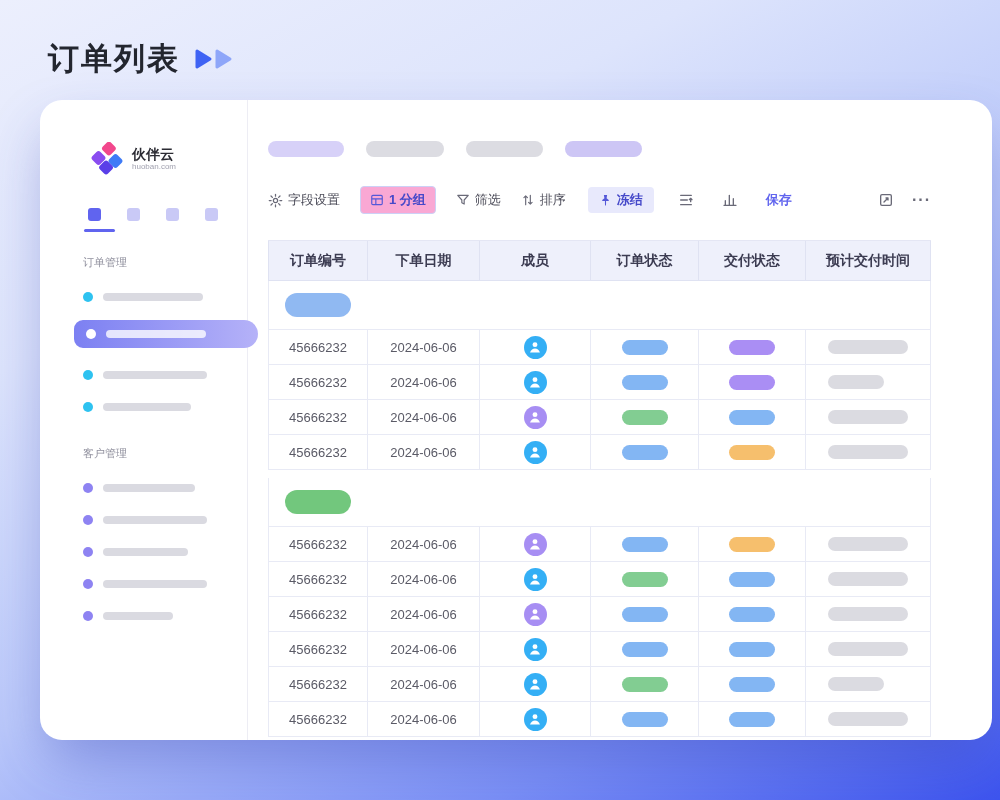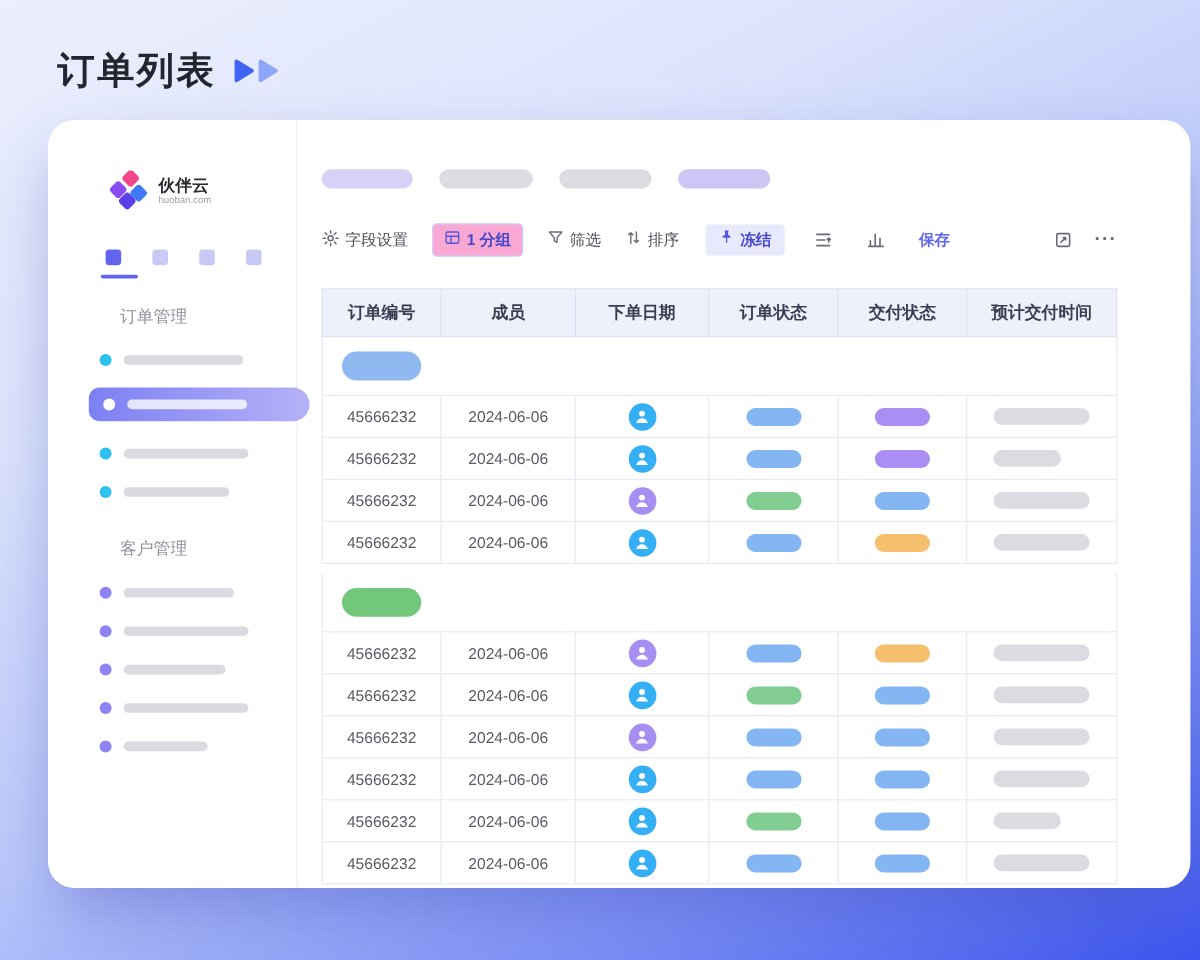--- a/index.html
+++ b/index.html
@@ -16,21 +16,21 @@
 
   
   .sidebar{width:207px;flex:none;border-right:1px solid #ededf4;position:relative;}
   .logo{display:flex;align-items:center;gap:8px;margin:42px 0 0 50px;}
   .logo-name{font-size:14px;font-weight:700;color:#2b2b33;line-height:1.1;}
   .logo-domain{font-size:8px;color:#a2a2b0;}
   .tabs{position:relative;margin:32px 0 0 48px;width:130px;display:flex;justify-content:space-between;}
   .sq{width:13px;height:13px;border-radius:3px;background:#c9c9f6;display:inline-block;}
   .sq.active{background:#6064ef;}
   .tab-underline{position:absolute;left:-4px;top:21px;width:31px;height:3px;border-radius:2px;background:#6064ef;}
-  .section-label{margin:34px 0 0 60px;font-size:14px;color:#8f8f9d;}
+  .section-label{margin:34px 0 0 43px;font-size:11px;color:#8f8f9d;}
   .nav-item{display:flex;align-items:center;gap:10px;padding-left:43px;margin-top:22px;height:10px;}
   .dot{width:10px;height:10px;border-radius:50%;flex:none;}
   .dot.cyan{background:#2ec2f0;}
   .dot.purple{background:#8e83f2;}
   .dot.white{background:#ffffff;}
   .bar{height:8px;border-radius:4px;background:#dadae1;}
   .nav-item.active{margin:18px -11px 0 34px;padding-left:12px;height:28px;border-radius:9px 14px 14px 9px;
     background:linear-gradient(90deg,#7c80f2,#b5b2f8);position:relative;z-index:2;}
   .nav-item.active .bar{background:rgba(255,255,255,.78);}
 
@@ -38,21 +38,21 @@
   .main{flex:1;padding-left:20px;position:relative;}
   .ph-row{margin-top:41px;display:flex;gap:22px;}
   .ph-pill{height:16px;border-radius:8px;}
   .ph-pill.p1{width:76px;background:#d7d1f8;}
   .ph-pill.p2{width:78px;background:#dcdce2;}
   .ph-pill.p3{width:77px;background:#dcdce2;}
   .ph-pill.p4{width:77px;background:#cdc6f5;}
 
   
   .toolbar{margin-top:29px;width:663px;display:flex;align-items:center;gap:20px;font-size:13px;color:#4c4c59;}
-  .tool{display:flex;align-items:flex-start;gap:5px;cursor:default;white-space:nowrap;}
+  .tool{display:flex;align-items:center;gap:5px;cursor:default;white-space:nowrap;}
   .tool svg{flex:none;}
   .tool.boxed{border:1px solid #ccd0f6;background:#f9a8d4;color:#4548c9;border-radius:4px;padding:4px 9px;font-weight:600;}
   .tool.pillbg{background:#e8e9fc;color:#4548c9;border-radius:4px;padding:4px 11px;font-weight:600;margin-left:2px;}
   .tool.savelbl{color:#6165ee;font-weight:700;margin-left:8px;}
   .right-group{margin-left:auto;display:flex;align-items:center;gap:18px;color:#6a6a78;}
   .dots{font-size:16px;font-weight:700;letter-spacing:1px;color:#6a6a78;}
 
   
   .table{margin-top:26px;width:663px;font-size:13px;}
   .thead{display:grid;grid-template-columns:100px 112px 111px 108px 107px 125px;background:#eef0fb;border-top:1px solid #e4e6f4;}
@@ -218,22 +218,22 @@
           <rect x="4" y="4" width="16" height="16" rx="2"></rect>
             <path d="M9 15l6-6M12 9h3v3"></path>
         </svg>
         <span class="dots">···</span>
       </span>
     </div>
 
     <div class="table">
       <div class="thead">
           <div class="th">订单编号</div>
+          <div class="th">下单日期</div>
           <div class="th">成员</div>
-          <div class="th">下单日期</div>
           <div class="th">订单状态</div>
           <div class="th">交付状态</div>
           <div class="th">预计交付时间</div>
         </div>
       <div class="tbody">
           <div class="group">
             <div class="group-row">
               <span class="group-pill" style="background: rgb(144, 185, 242);"></span>
             </div>
             <div class="trow">

